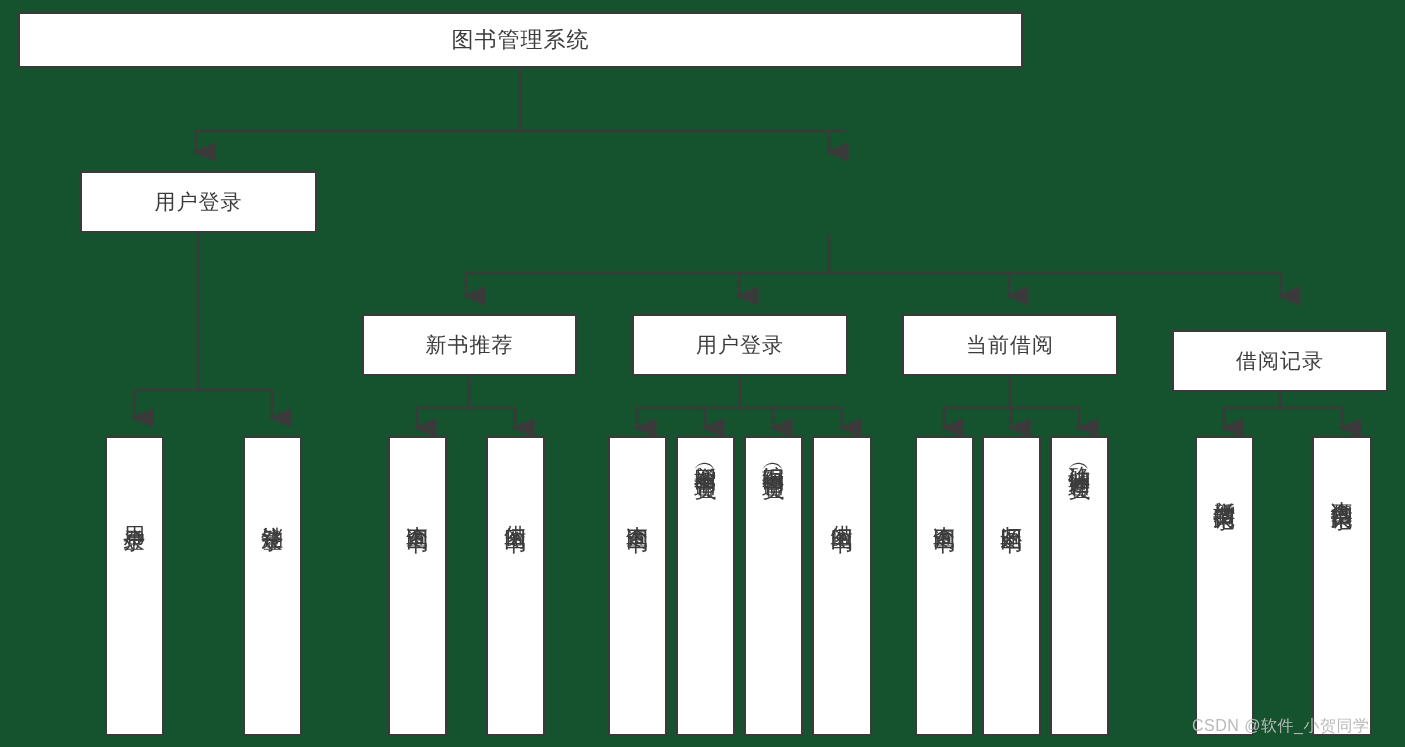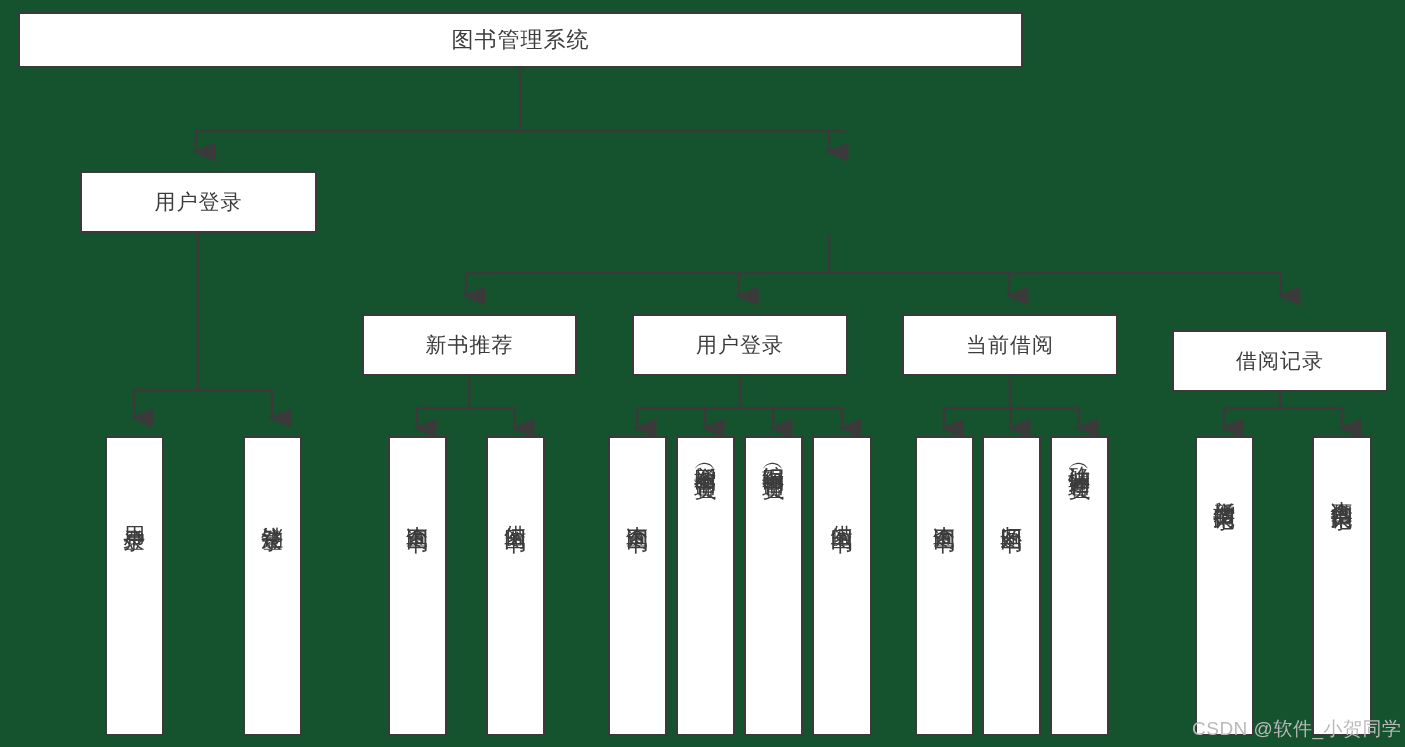--- a/index.html
+++ b/index.html
@@ -53,21 +53,21 @@
     writing-mode: vertical-rl;
     text-orientation: upright;
     font-size: 22px;
     letter-spacing: 2px;
     white-space: nowrap;
   }
   .node.root .label { font-size: 22px; }
   .watermark {
     position: absolute;
     color: #b9b9b9;
-    font-size: 19px;
+    font-size: 16px;
     letter-spacing: 0.5px;
     white-space: nowrap;
     user-select: none;
   }
 </style>
 </head>
 <body>
 
 <div id="diagram-root">
 

